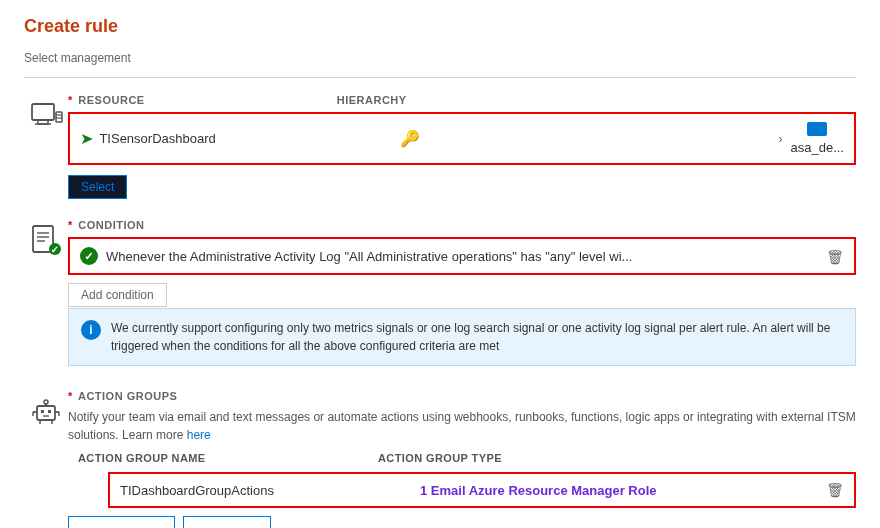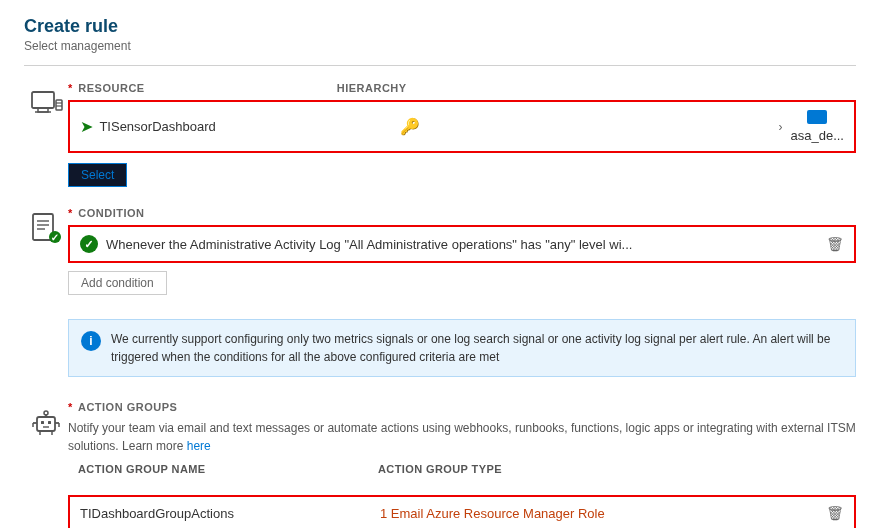--- a/index.html
+++ b/index.html
@@ -10,22 +10,22 @@
       color: #333;
       width: 880px;
       min-height: 528px;
     }
     .page-container {
       padding: 16px 24px;
     }
     .page-title {
       font-size: 18px;
       font-weight: 600;
-      color: #0c4a6e;
-      margin-bottom: 2px;
+      color: #c2410c;
+      margin-bottom: 14px;
     }
     .page-subtitle {
       font-size: 12px;
       color: #666;
       margin-bottom: 12px;
     }
     .divider {
       border: none;
       border-top: 1px solid #d0d0d0;
       margin-bottom: 16px;
@@ -109,21 +109,21 @@
       background: #0f172a;
       border: 1px solid #0078d4;
       color: #0078d4;
       padding: 4px 12px;
       font-size: 12px;
       cursor: pointer;
       margin-top: 2px;
     }
     .condition-row {
       display: flex;
-      align-items: center;
+      align-items: flex-end;
       border: 2px solid #e00;
       padding: 8px 10px;
       background: #fff;
       min-height: 38px;
       margin-bottom: 8px;
     }
     .condition-text {
       flex: 1;
       font-size: 13px;
       color: #333;
@@ -153,21 +153,21 @@
       cursor: pointer;
       margin-left: 8px;
     }
     .btn-add-condition {
       background: #fff;
       border: 1px solid #ccc;
       color: #666;
       padding: 4px 12px;
       font-size: 12px;
       cursor: pointer;
-      margin-bottom: 24px;
+      margin-bottom: 1px;
     }
     .info-box {
       display: flex;
       align-items: flex-start;
       background: #e8f4fd;
       border: 1px solid #b3d9f7;
       padding: 10px 12px;
       gap: 10px;
       margin-bottom: 4px;
     }
@@ -201,50 +201,52 @@
       text-decoration: none;
     }
     .action-group-name {
       flex: 0 0 300px;
       font-size: 13px;
       color: #333;
     }
     .action-group-type {
       flex: 1;
       font-size: 13px;
-      color: #c2410c;
+      color: #6d28d9;
+      font-weight: bold;
     }
     .action-row-wrapper {
       border: 2px solid #e00;
       margin-bottom: 8px;
       display: flex;
       align-items: center;
       padding: 8px 10px;
       background: #fff;
+      margin-left: 40px;
     }
     .col-name {
       flex: 0 0 300px;
       font-size: 11px;
       font-weight: 600;
       color: #555;
       text-transform: uppercase;
       letter-spacing: 0.4px;
     }
     .col-type {
       flex: 1;
       font-size: 11px;
       font-weight: 600;
       color: #555;
       text-transform: uppercase;
       letter-spacing: 0.4px;
     }
     .headers-row {
       display: flex;
       padding: 4px 10px;
-      margin-bottom: 16px;
+      margin-bottom: 4px;
     }
     .btn-row {
       display: flex;
       gap: 8px;
       margin-top: 4px;
     }
     .btn-secondary {
       background: #fff;
       border: 1px solid #0078d4;
       color: #0078d4;

